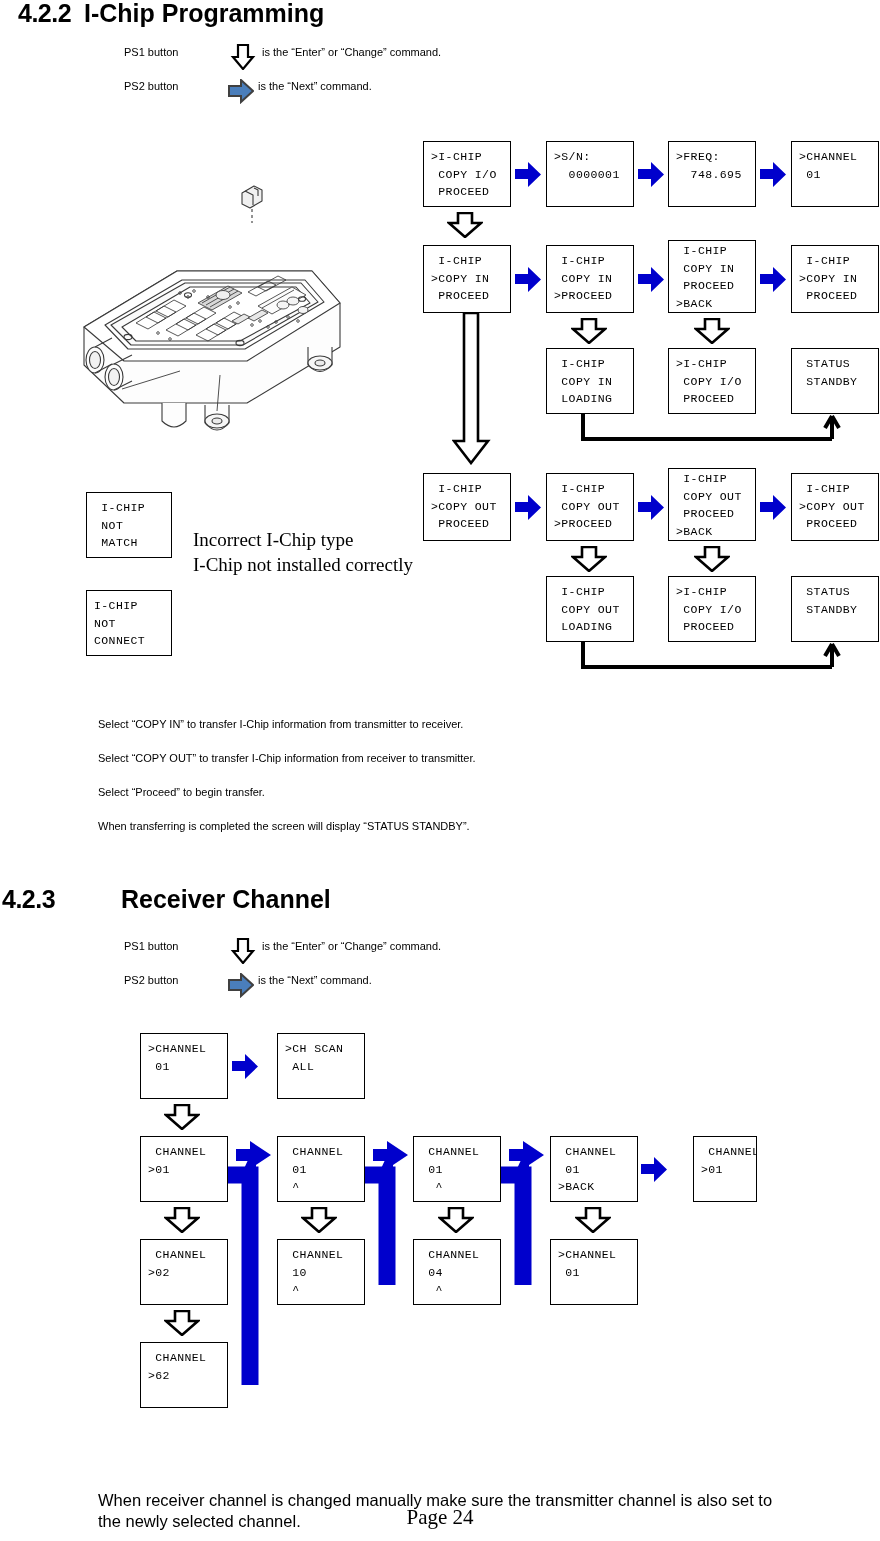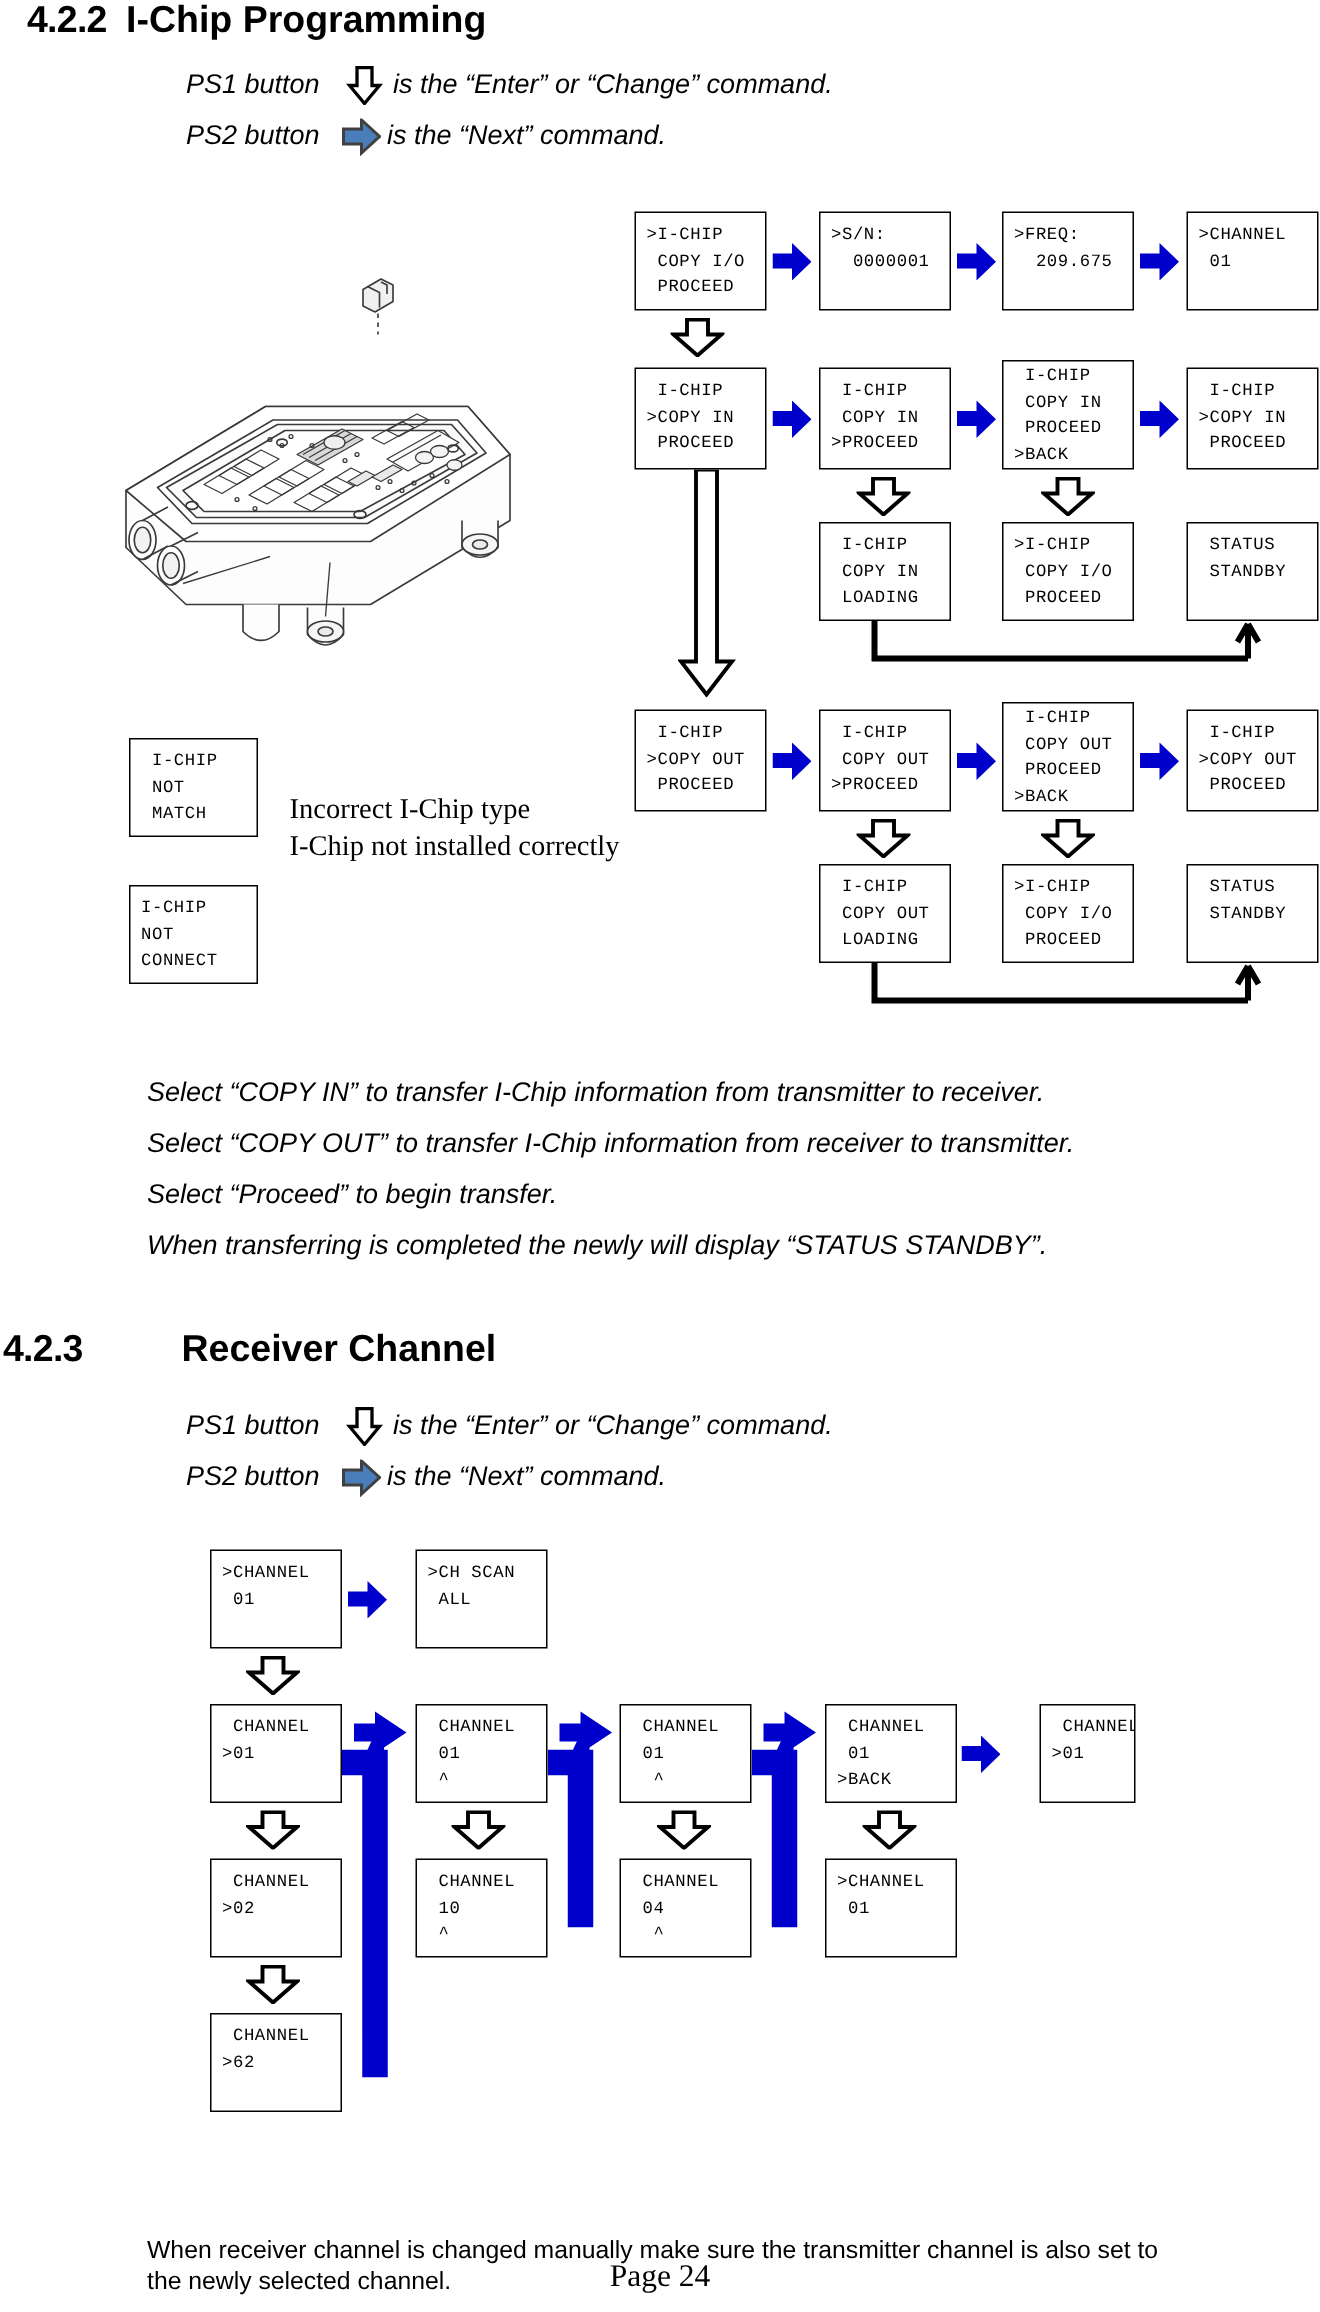--- a/index.html
+++ b/index.html
@@ -7,21 +7,21 @@
   body{
     width:880px;height:1541px;position:relative;overflow:hidden;
     font-family:"Liberation Sans", sans-serif;color:#000;
   }
 
   
   .h-num{position:absolute;font-weight:bold;font-size:25px;letter-spacing:-0.5px;}
   .h-title{position:absolute;font-weight:bold;font-size:25px;}
 
   
-  .btxt{position:absolute;font-size:18px;white-space:nowrap;font-style:italic;}
+  .btxt{position:absolute;font-size:11px;white-space:nowrap;}
   .btxt2{position:absolute;font-size:16.5px;line-height:21px;}
   .serif{position:absolute;font-family:"Liberation Serif", serif;font-size:19px;white-space:nowrap;}
   .pagenum{position:absolute;font-family:"Liberation Serif", serif;font-size:21px;
            width:880px;text-align:center;left:0;}
 
   
   .lcd{
     position:absolute;border:1.6px solid #000;background:#fff;
     font-family:"Liberation Mono","DejaVu Sans Mono",monospace;
     font-size:11.5px;line-height:17.5px;letter-spacing:0.4px;
@@ -186,21 +186,21 @@
   <span class="ln">  0000001</span>
 </div>
 <div class="bluearrow" style="left:638px;top:162px;">
   <svg width="26" height="25" viewBox="0 0 26 25">
       <path d="M0 7 L13 7 L13 0 L26 12.5 L13 25 L13 17 L0 17 Z" fill="#0000CC"></path>
     </svg>
 </div>
 
 <div class="lcd" style="left:668px;top:141px;width:88px;height:66px;">
   <span class="ln">&gt;FREQ:</span>
-  <span class="ln">  209.675</span>
+  <span class="ln">  748.695</span>
 </div>
 <div class="bluearrow" style="left:760px;top:162px;">
   <svg width="26" height="25" viewBox="0 0 26 25">
       <path d="M0 7 L13 7 L13 0 L26 12.5 L13 25 L13 17 L0 17 Z" fill="#0000CC"></path>
     </svg>
 </div>
 
 <div class="lcd" style="left:791px;top:141px;width:88px;height:66px;">
   <span class="ln">&gt;CHANNEL</span>
   <span class="ln"> 01</span>
@@ -374,21 +374,21 @@
 <div class="retconn" style="left:580px;top:642px;">
   <svg width="265" height="32" viewBox="0 0 265 32">
     <path d="M3 0 L3 25 L252 25" fill="none" stroke="#000000" stroke-width="4"></path>
     <path d="M252 25 L252 6 M252 2 L245 14 M252 2 L259 14" fill="none" stroke="#000000" stroke-width="4"></path>
   </svg>
 </div>
 
 <div class="btxt" style="left:98px;top:718px;">Select “COPY IN” to transfer I-Chip information from transmitter to receiver.</div>
 <div class="btxt" style="left:98px;top:752px;">Select “COPY OUT” to transfer I-Chip information from receiver to transmitter.</div>
 <div class="btxt" style="left:98px;top:786px;">Select “Proceed” to begin transfer.</div>
-<div class="btxt" style="left:98px;top:820px;">When transferring is completed the newly will display “STATUS STANDBY”.</div>
+<div class="btxt" style="left:98px;top:820px;">When transferring is completed the screen will display “STATUS STANDBY”.</div>
 
 <div class="h-num" style="left:2px;top:885px;">4.2.3</div>
 <div class="h-title" style="left:101px;top:885px;margin-left:20px;">Receiver Channel</div>
 
 <div class="btxt" style="left:124px;top:940px;">PS1 button</div>
 <div class="icon-inline" style="left:228px;top:938px;">
   <svg width="28" height="26" viewBox="0 0 28 26">
     <path d="M10 1 L20 1 L20 13 L25 13 L15 25 L5 13 L10 13 Z" fill="#ffffff" stroke="#000000" stroke-width="2.2" stroke-linejoin="miter"></path>
   </svg>
 </div>

